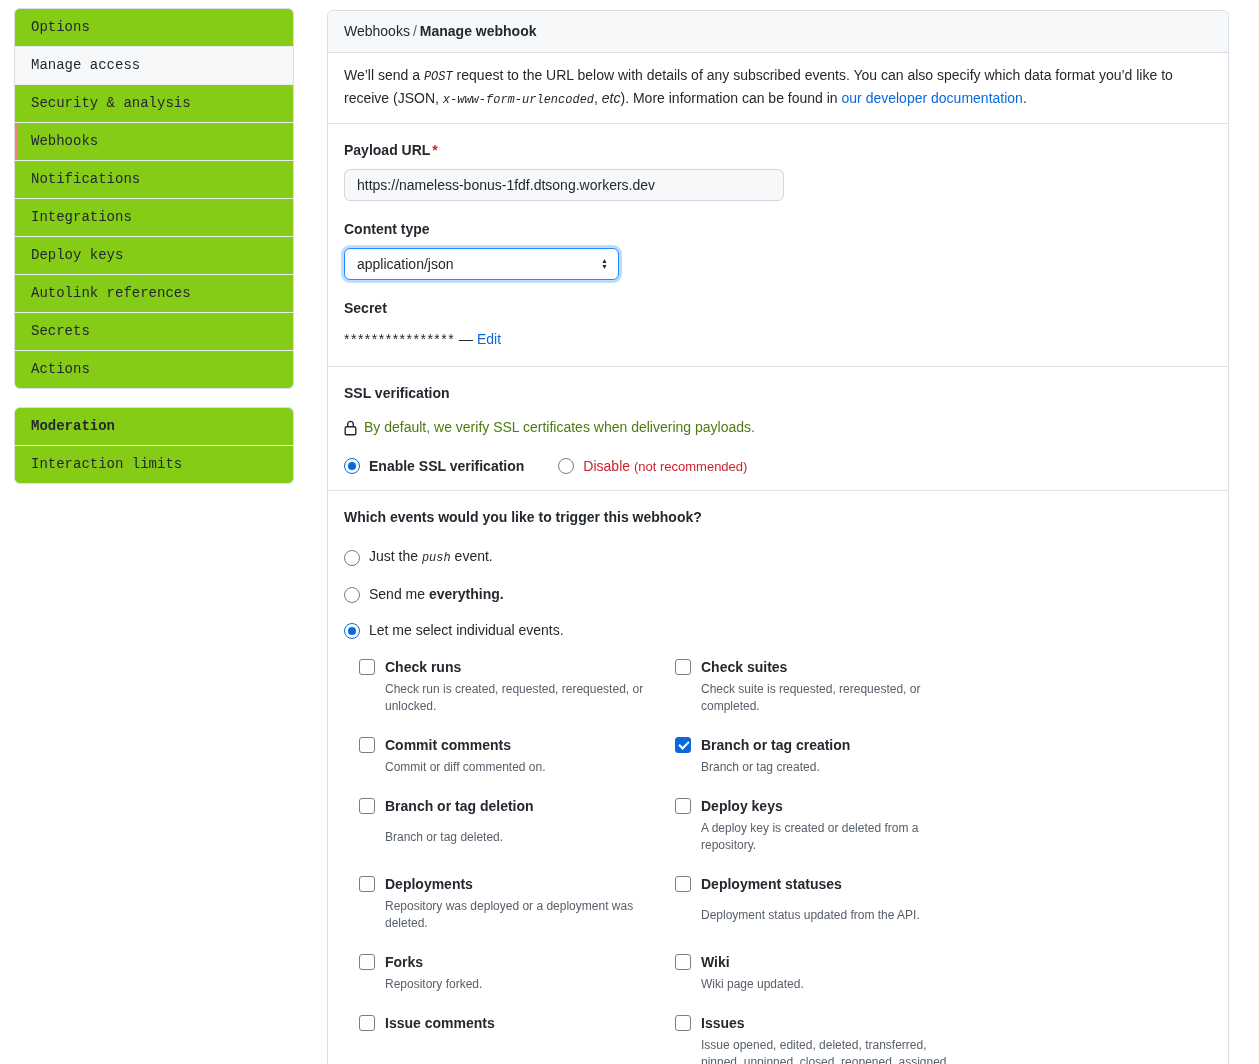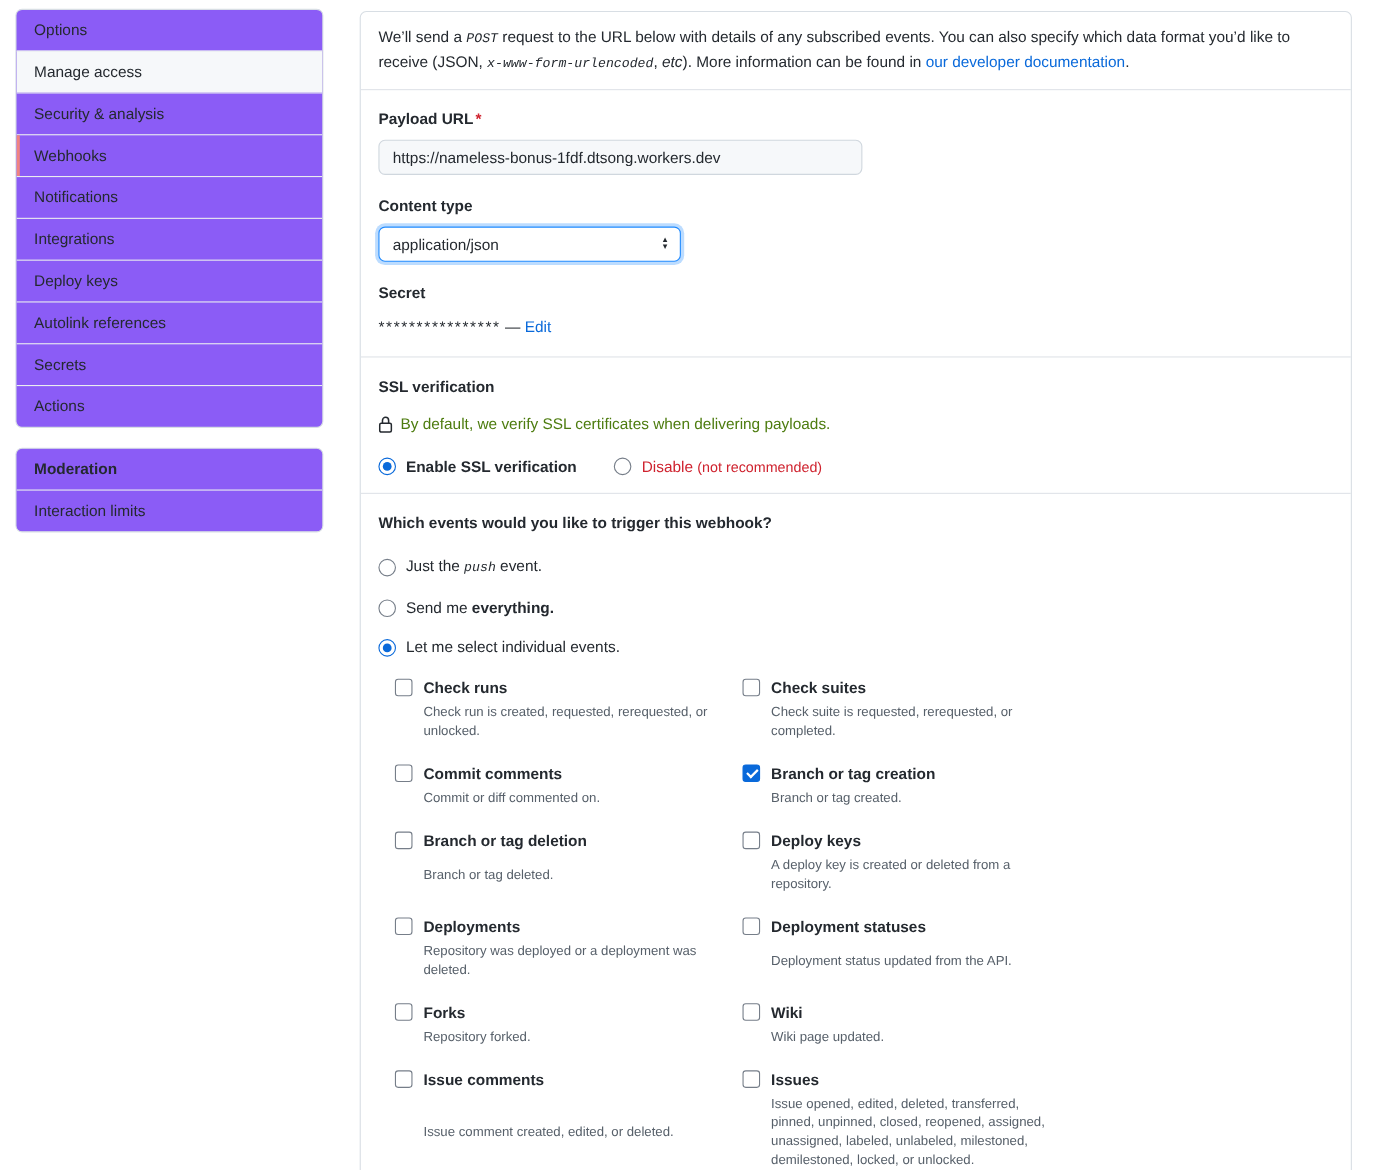--- a/index.html
+++ b/index.html
@@ -7,21 +7,21 @@
     --danger:#cf222e; --panel-border:#d8dee4; --header-bg:#f6f8fa;
     --input-bg:#f6f8fa; --active-nav:#f0837f; --focus:#218bff;
   }
   *{box-sizing:border-box;margin:0;padding:0;}
   body{background:#fff;font-family:"Liberation Sans",sans-serif;font-size:14px;color:var(--text);}
   .page{position:relative;width:1259px;height:1064px;overflow:hidden;background:#fff;display:flex;gap:33px;padding:8px 0 0 14px;}
   code{font-family:"Liberation Mono","DejaVu Sans Mono",monospace;font-size:12px;font-style:italic;}
 
   
   .sidebar{width:280px;flex-shrink:0;}
-  .nav-card{list-style:none;border:1px solid var(--panel-border);border-radius:6px;overflow:hidden;background:#8b5cf6;}
+  .nav-card{list-style:none;border:1px solid var(--panel-border);border-radius:6px;overflow:hidden;background:#84cc16;font-family:Liberation Mono, monospace;}
   .nav-card li{position:relative;padding:8px 16px;line-height:21px;border-top:1px solid #eaedf0;cursor:pointer;}
   .nav-card li:first-child{border-top:none;}
   .nav-card li.highlighted{background:var(--header-bg);}
   .nav-card li.active::before{content:"";position:absolute;left:0;top:0;bottom:0;width:3px;background:var(--active-nav);}
   .nav-card li.nav-header{font-weight:bold;cursor:default;}
   .nav-card.moderation{margin-top:18px;}
 
   
   .panel{width:902px;flex-shrink:0;border:1px solid var(--panel-border);border-radius:6px;background:#fff;margin-top:2px;min-height:1200px;}
   .panel-header{background:var(--header-bg);border-bottom:1px solid var(--panel-border);border-radius:6px 6px 0 0;padding:10px 16px;line-height:21px;}
@@ -92,20 +92,23 @@
         <li><span>Actions</span></li>
       </ul>
     <ul class="nav-card moderation" id="nav-moderation">
       <li class="nav-header">Moderation</li>
     <li><span>Interaction limits</span></li>
       </ul>
   </nav>
 
   <main class="panel">
 
+    <header class="panel-header">
+      <a>Webhooks</a><span class="sep">/</span><strong>Manage webhook</strong>
+    </header>
 
     <section class="intro">
       <p><span>We’ll send a </span><code>POST</code><span> request to the URL below with details of any subscribed events. You can also specify which data format you’d like to receive (JSON, </span><code>x-www-form-urlencoded</code><span>, </span><em>etc</em><span>). More information can be found in </span><a class="link">our developer documentation</a><span>.</span></p>
     </section>
 
     <section class="form-section">
       <div class="field-label"><span>Payload URL</span><span class="req">*</span></div>
       <input class="text-input" type="text" value="https://nameless-bonus-1fdf.dtsong.workers.dev" style="">
 
       <div class="field-block">

